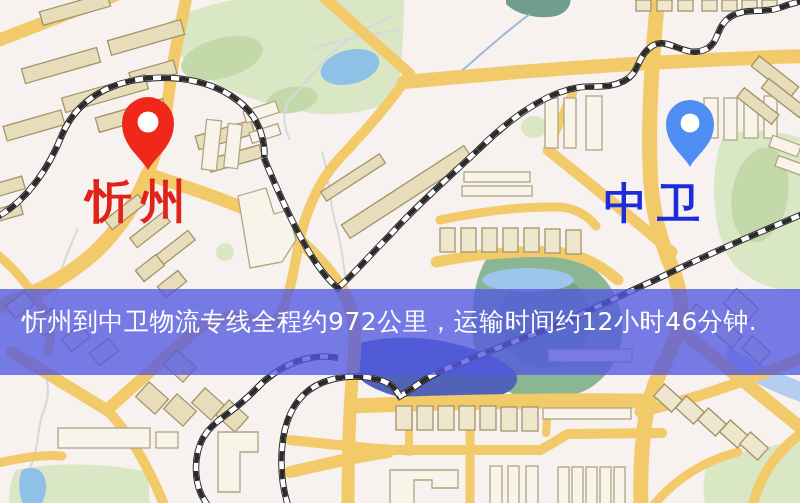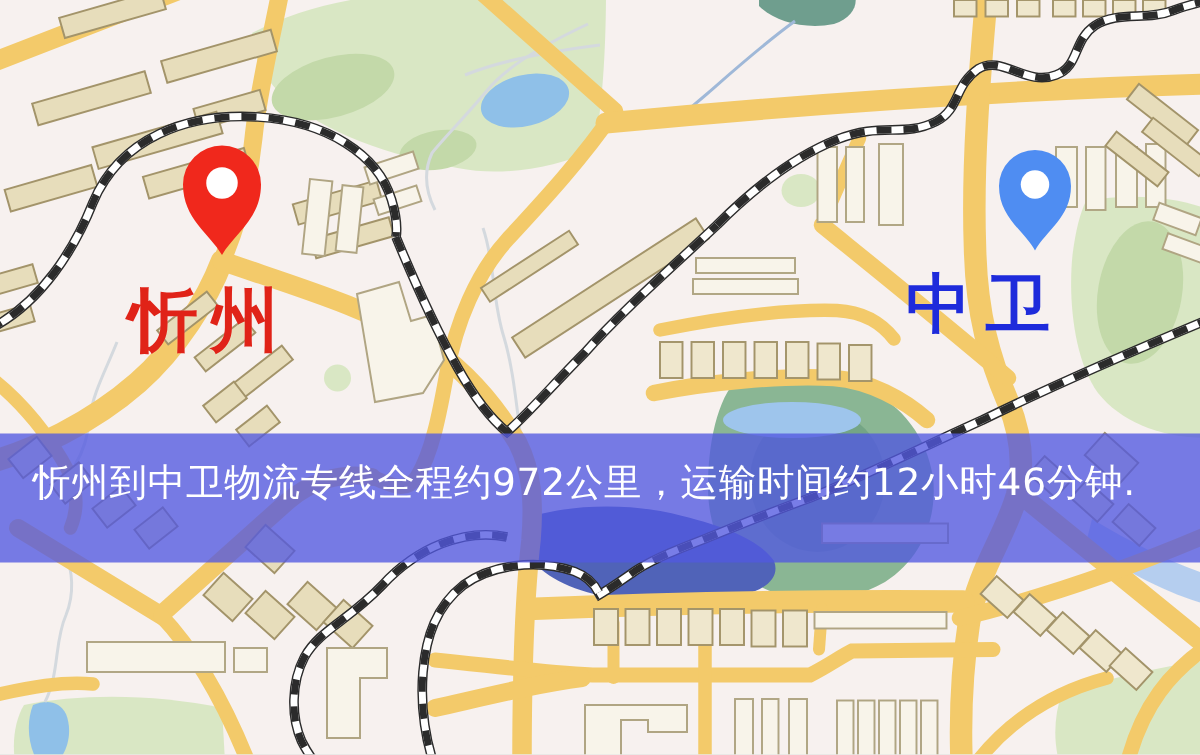--- a/index.html
+++ b/index.html
@@ -19,21 +19,21 @@
   .bw{fill:#f8f4ea;stroke:#b0a583;stroke-width:1.3;}
   .bo{fill:#efe7cd;stroke:#a3946a;stroke-width:1.3;}
   .rw-out{fill:none;stroke:#2b2b2b;stroke-width:6.5;}
   .rw-base{fill:none;stroke:#ffffff;stroke-width:4.6;}
   .rw-dash{fill:none;stroke:#2b2b2b;stroke-width:4.6;stroke-dasharray:10 8;}
   
   .city-label{
     position:absolute;font-weight:bold;line-height:1;white-space:nowrap;
     text-shadow:0 0 1px rgba(255,255,255,.35);
   }
-  .city-label.origin{left:86px;top:194px;font-size:46px;letter-spacing:8px;font-family:Liberation Mono, monospace;}
+  .city-label.origin{left:86px;top:178px;font-size:46px;letter-spacing:8px;}
   .city-label.destination{left:604px;top:182px;font-size:43px;letter-spacing:10px;}
   
   .route-banner{position:absolute;left:0;top:289px;width:800px;height:86px;}
   .route-banner .banner-bg{position:absolute;inset:0;opacity:.78;}
   .route-banner .banner-text{
     position:relative;display:block;padding-left:22px;line-height:66px;
     font-size:25px;letter-spacing:.5px;white-space:nowrap;overflow:hidden;
   }
 </style>
 </head>

